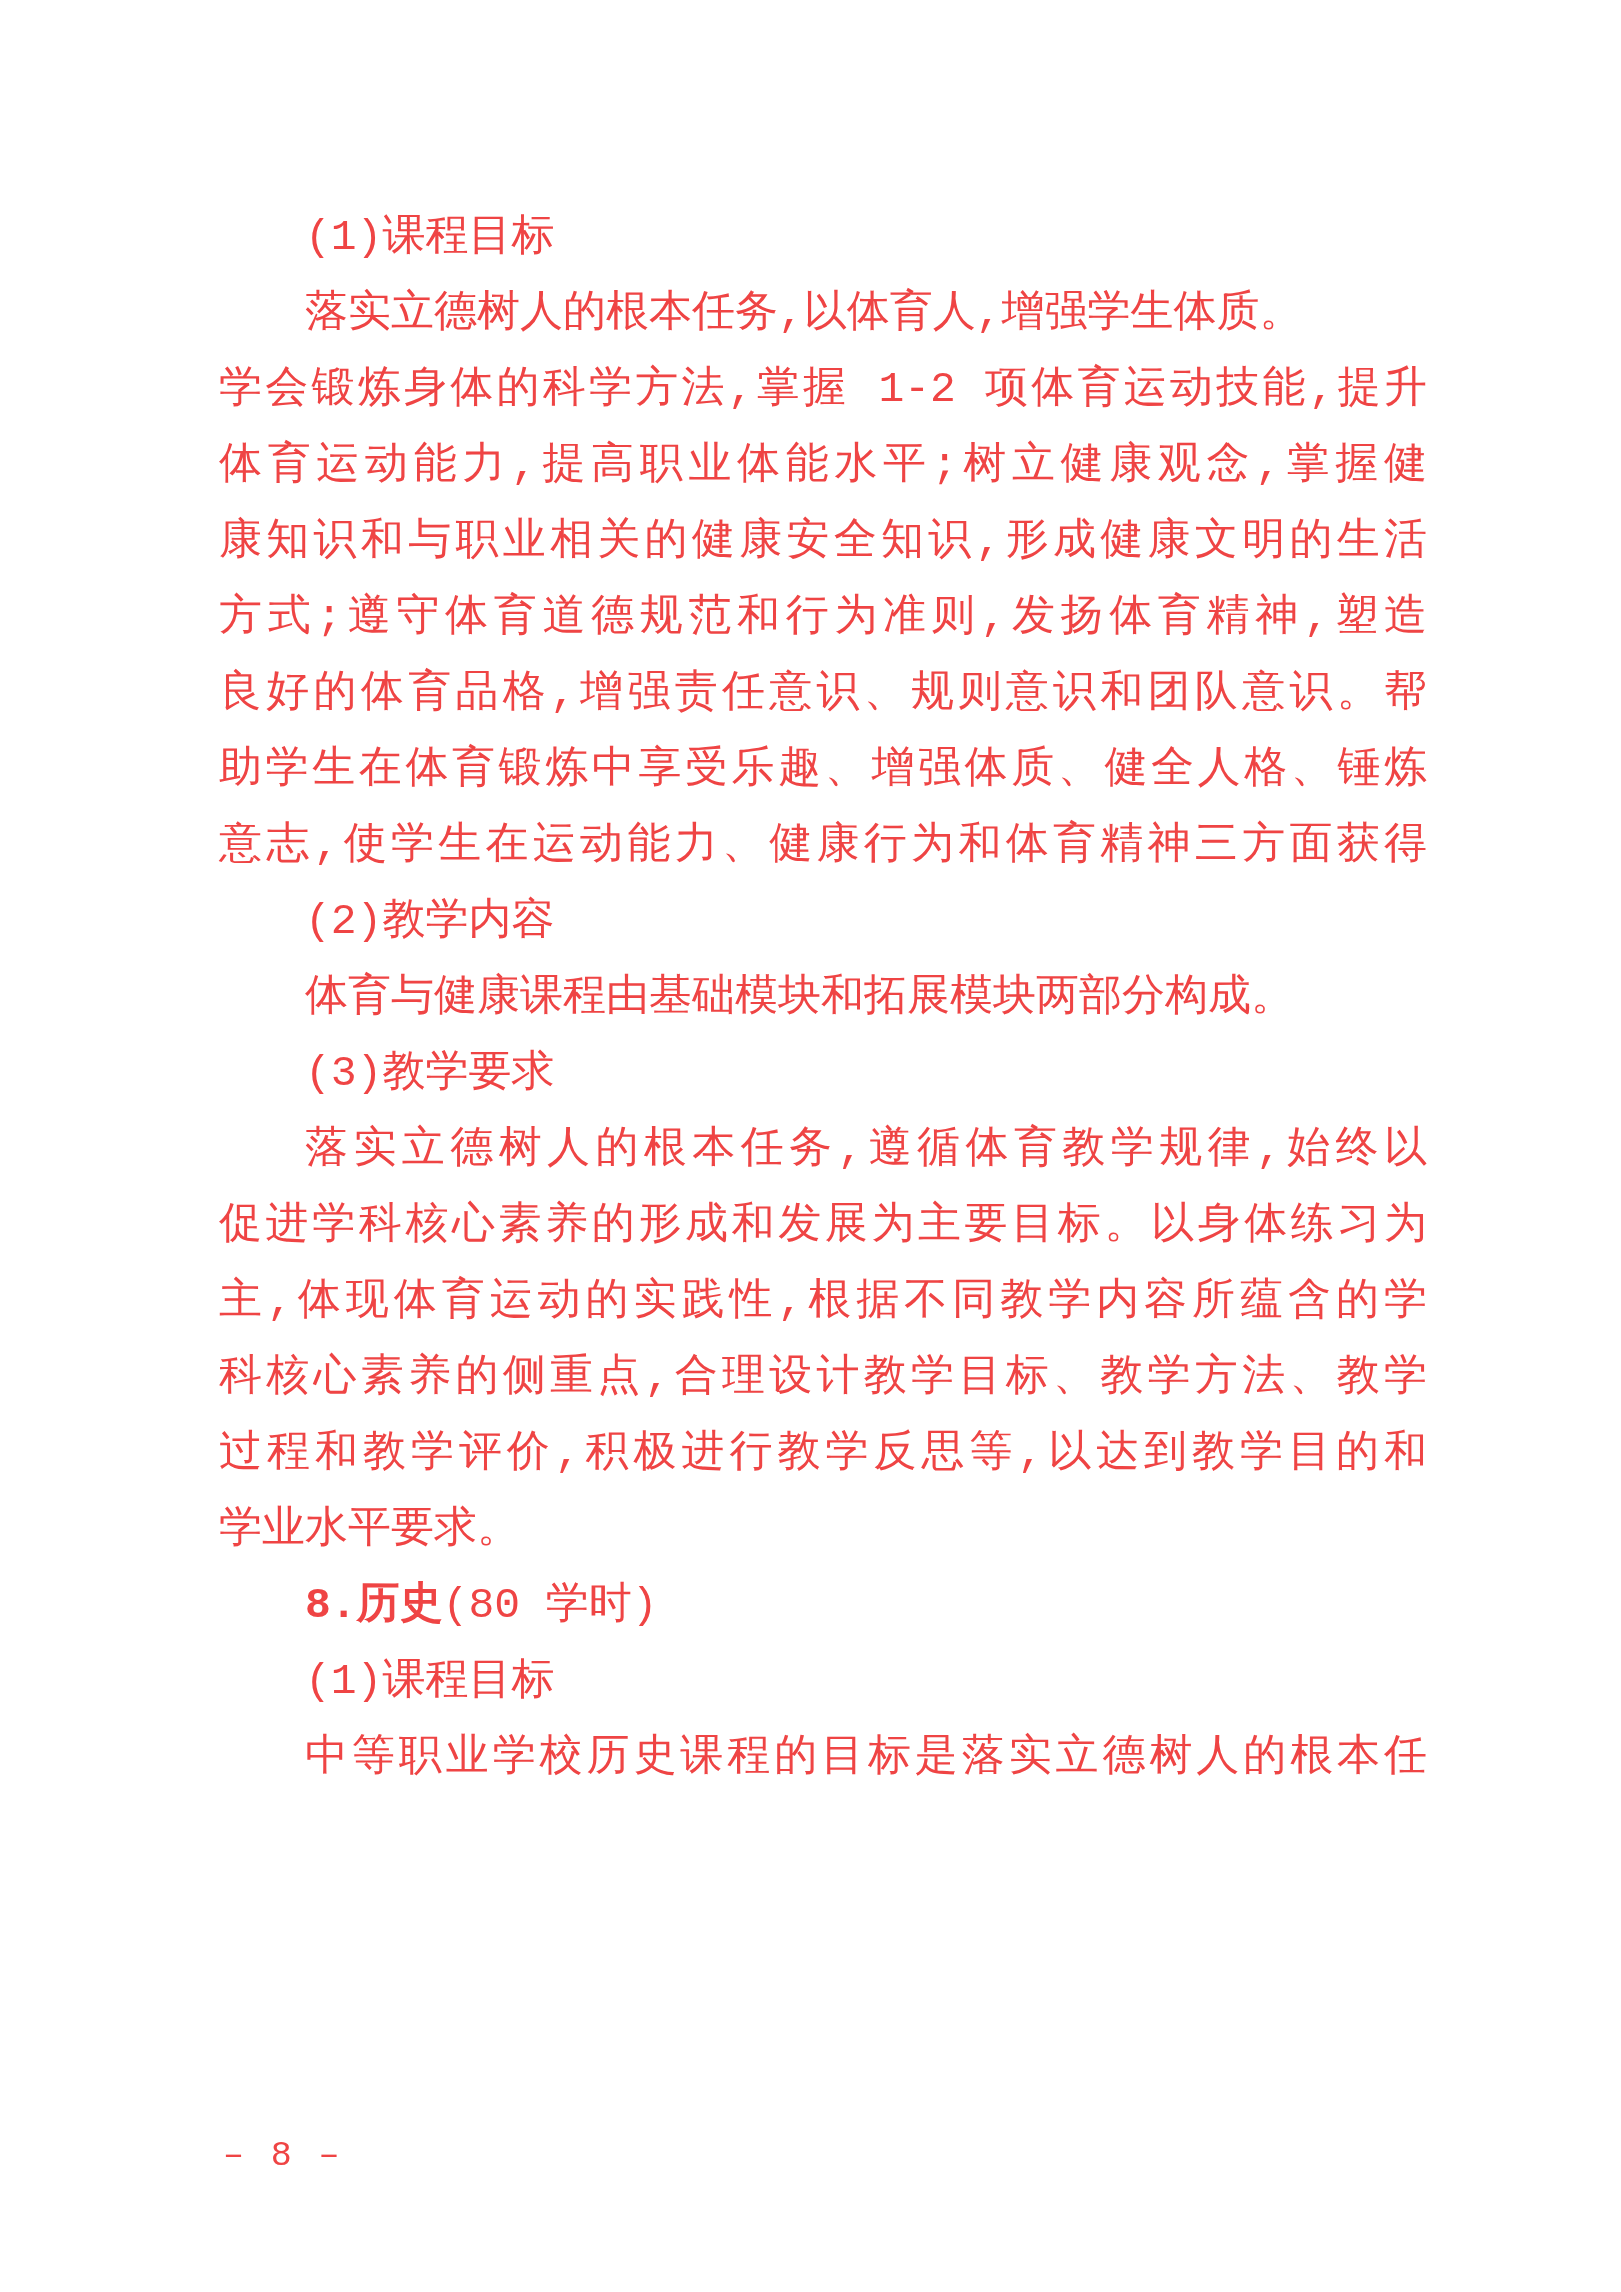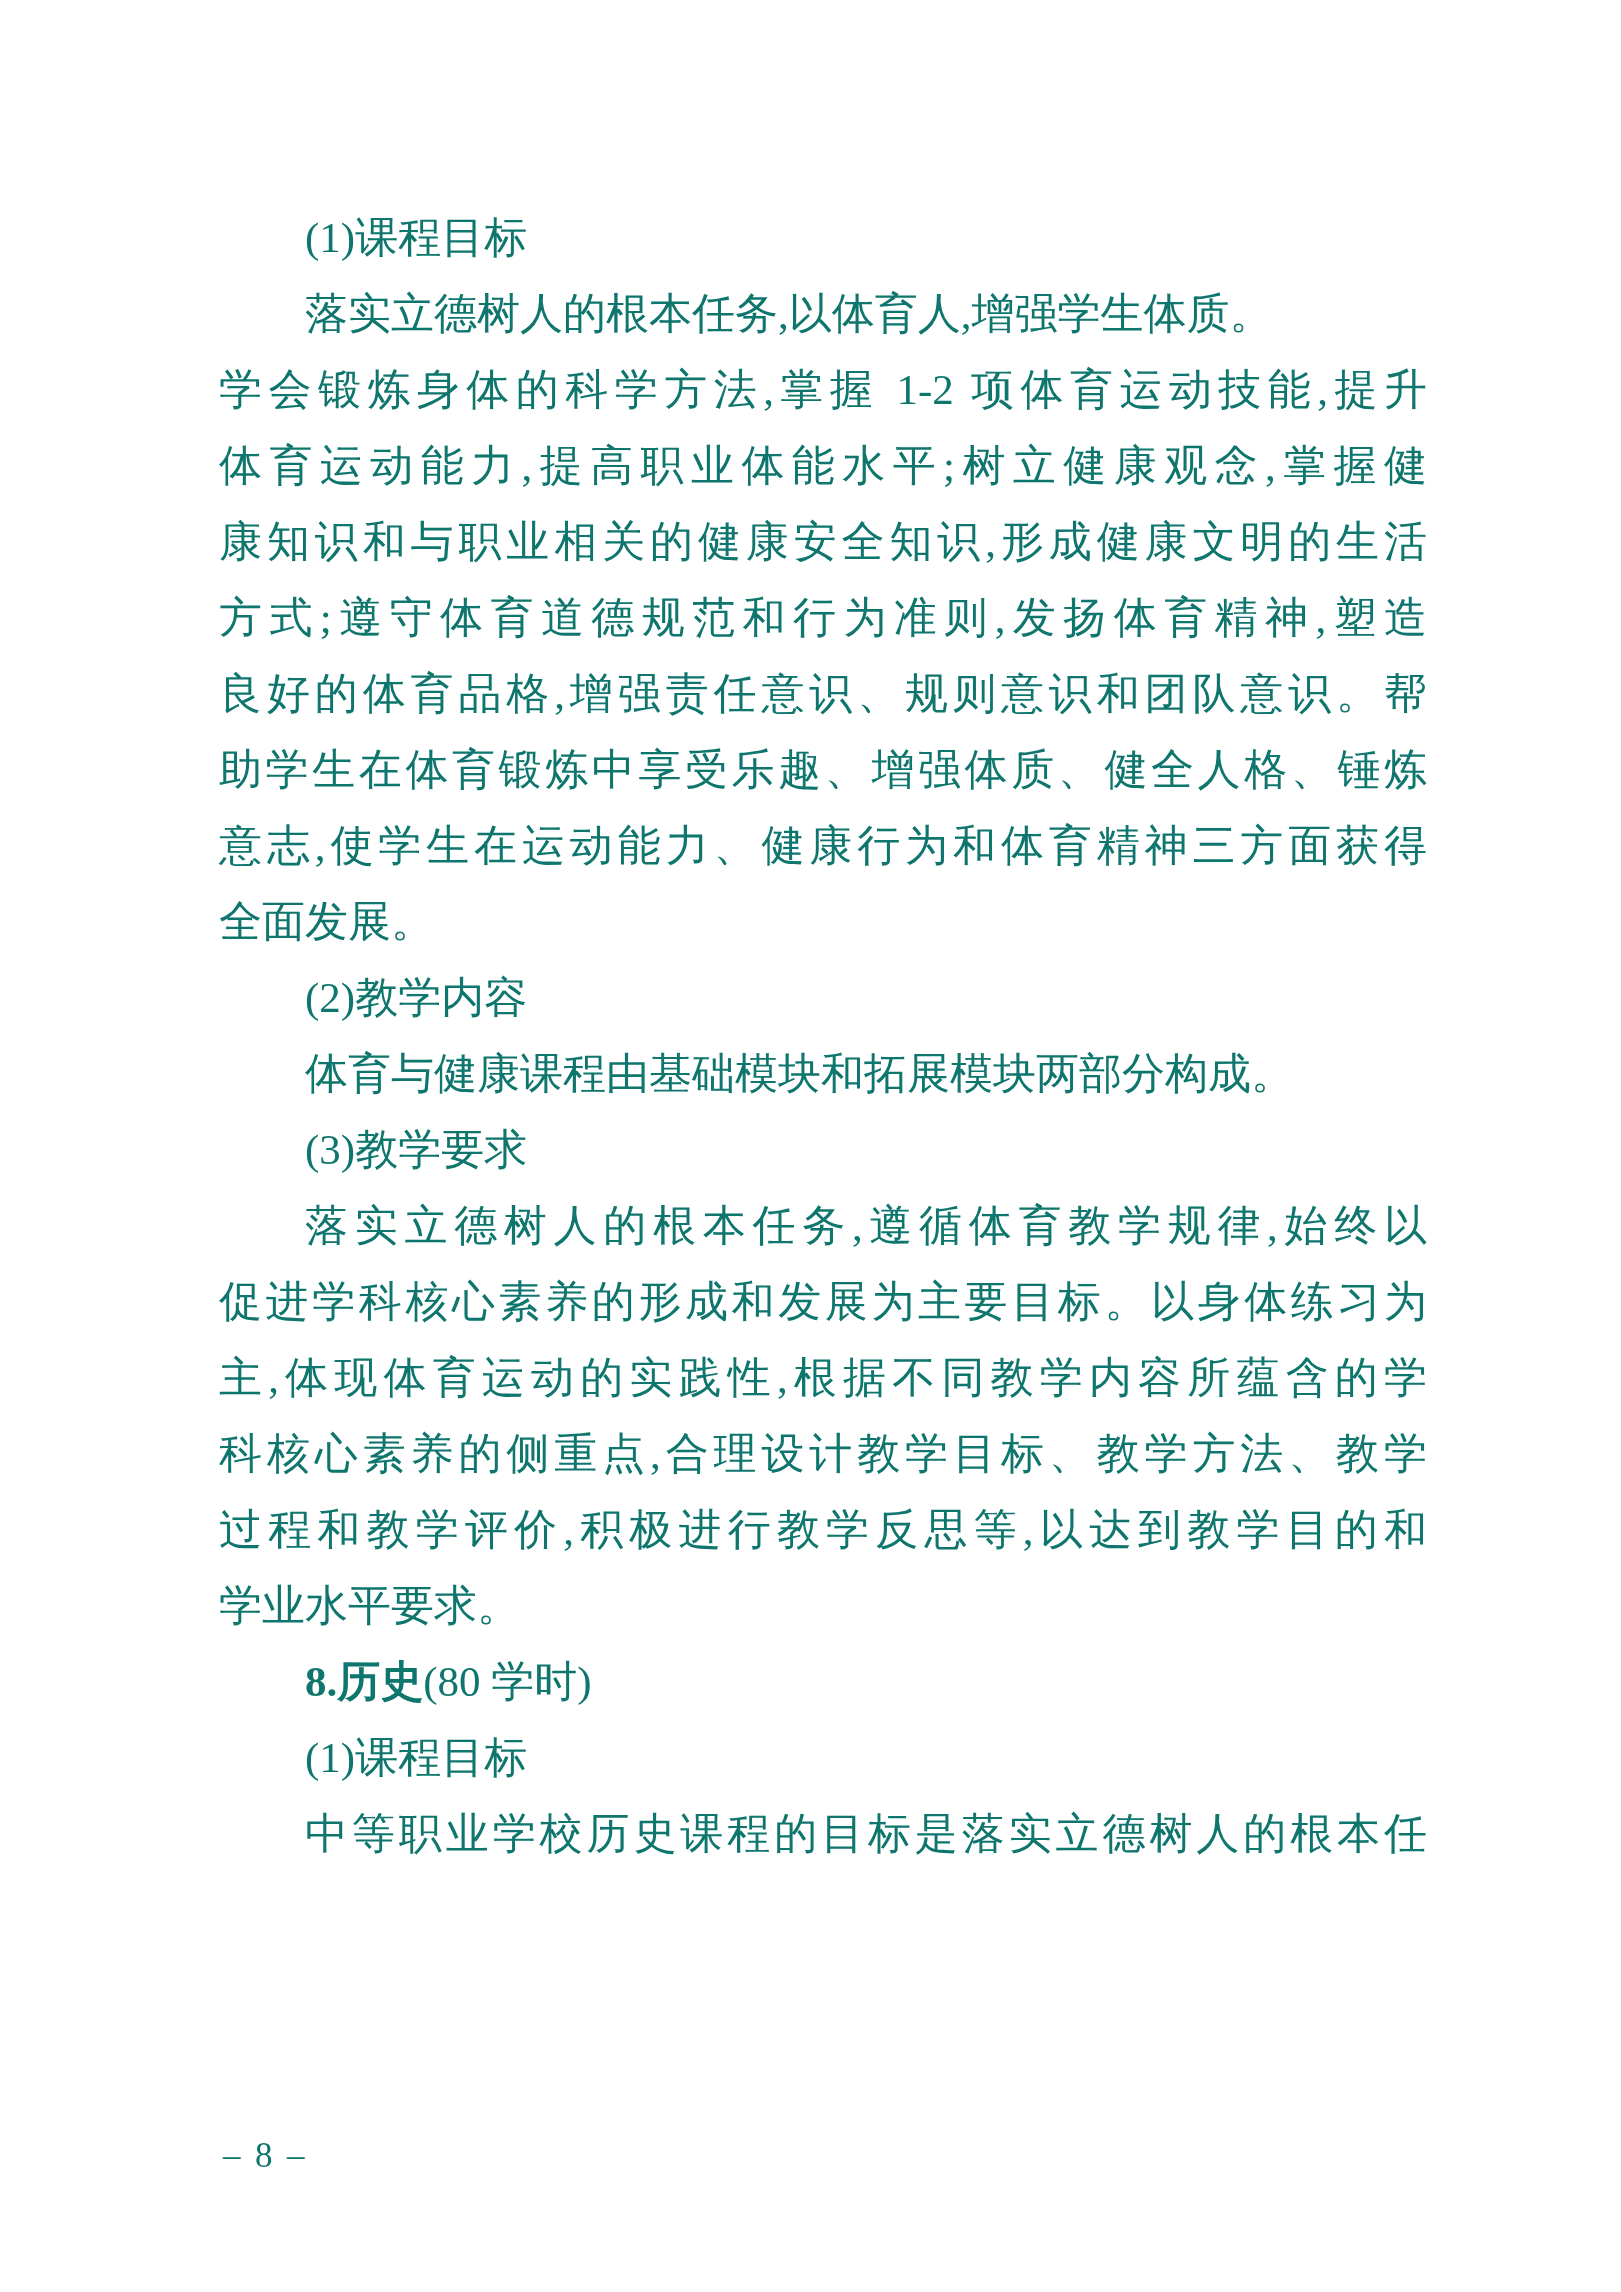--- a/index.html
+++ b/index.html
@@ -5,22 +5,22 @@
   html, body {
     margin: 0;
     padding: 0;
     background: #e8e8e8;
   }
   .page {
     position: relative;
     width: 1621px;
     height: 2293px;
     background: #ffffff;
-    font-family: Liberation Serif, serif;
-    color: #0f766e;
+    font-family: Liberation Mono, monospace;
+    color: #ef4444;
     overflow: hidden;
   }
   .content {
     position: absolute;
     left: 219px;
     top: 200px;
     width: 1208px;
   }
   .line {
     height: 76px;
@@ -57,21 +57,20 @@
 
     <div class="line indent">(1)课程目标</div>
     <div class="line indent">落实立德树人的根本任务,以体育人,增强学生体质。</div>
     <div class="line just">学会锻炼身体的科学方法,掌握 1-2 项体育运动技能,提升</div>
     <div class="line just">体育运动能力,提高职业体能水平;树立健康观念,掌握健</div>
     <div class="line just">康知识和与职业相关的健康安全知识,形成健康文明的生活</div>
     <div class="line just">方式;遵守体育道德规范和行为准则,发扬体育精神,塑造</div>
     <div class="line just">良好的体育品格,增强责任意识、规则意识和团队意识。帮</div>
     <div class="line just">助学生在体育锻炼中享受乐趣、增强体质、健全人格、锤炼</div>
     <div class="line just">意志,使学生在运动能力、健康行为和体育精神三方面获得</div>
-    <div class="line">全面发展。</div>
     <div class="line indent">(2)教学内容</div>
     <div class="line indent">体育与健康课程由基础模块和拓展模块两部分构成。</div>
     <div class="line indent">(3)教学要求</div>
     <div class="line indent just">落实立德树人的根本任务,遵循体育教学规律,始终以</div>
     <div class="line just">促进学科核心素养的形成和发展为主要目标。以身体练习为</div>
     <div class="line just">主,体现体育运动的实践性,根据不同教学内容所蕴含的学</div>
     <div class="line just">科核心素养的侧重点,合理设计教学目标、教学方法、教学</div>
     <div class="line just">过程和教学评价,积极进行教学反思等,以达到教学目的和</div>
     <div class="line">学业水平要求。</div>
 

